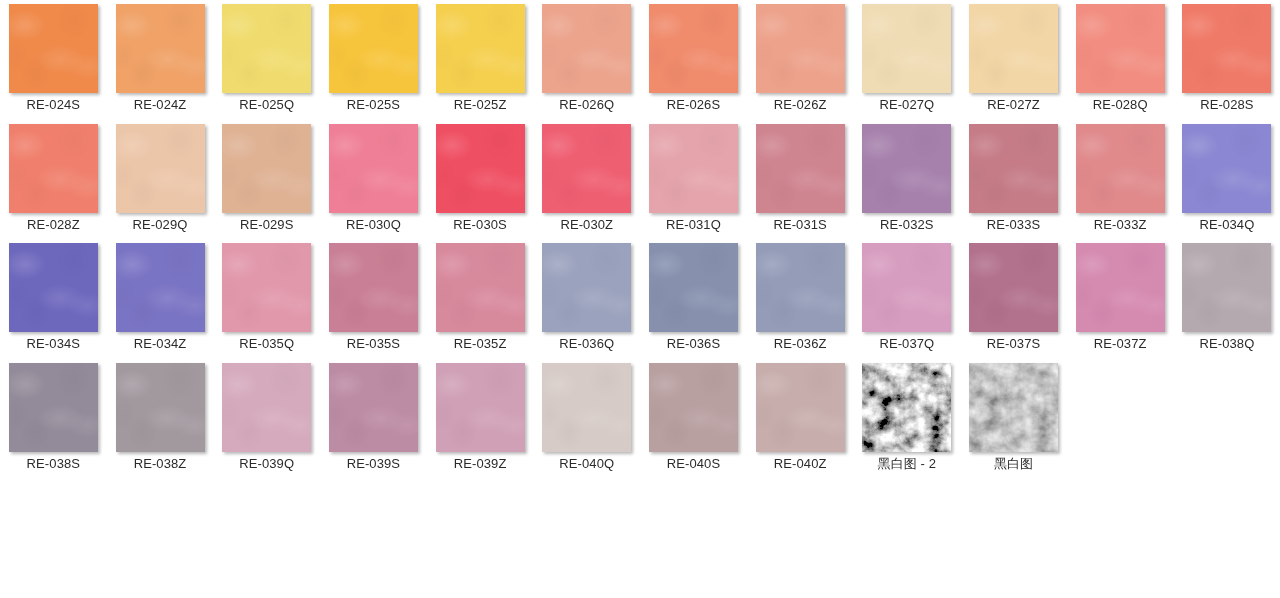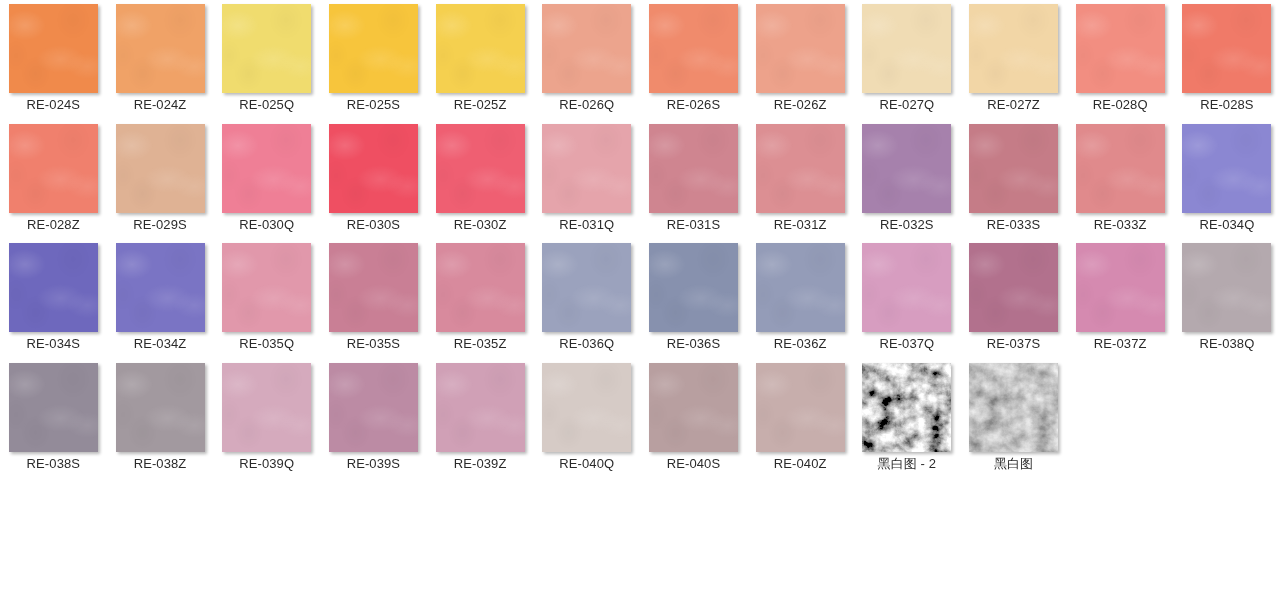--- a/index.html
+++ b/index.html
@@ -127,20 +127,24 @@
     </div>
     <div class="swatch-cell">
       <div class="swatch-chip solid" style="background-color: rgb(240, 122, 104);"></div>
       <div class="swatch-label">RE-028S</div>
     </div>
     <div class="swatch-cell">
       <div class="swatch-chip solid" style="background-color: rgb(240, 128, 109);"></div>
       <div class="swatch-label">RE-028Z</div>
     </div>
     <div class="swatch-cell">
+      <div class="swatch-chip solid" style="background-color: rgb(236, 198, 169);"></div>
+      <div class="swatch-label">RE-029Q</div>
+    </div>
+    <div class="swatch-cell">
       <div class="swatch-chip solid" style="background-color: rgb(223, 178, 148);"></div>
       <div class="swatch-label">RE-029S</div>
     </div>
     <div class="swatch-cell">
       <div class="swatch-chip solid" style="background-color: rgb(239, 127, 150);"></div>
       <div class="swatch-label">RE-030Q</div>
     </div>
     <div class="swatch-cell">
       <div class="swatch-chip solid" style="background-color: rgb(239, 79, 98);"></div>
       <div class="swatch-label">RE-030S</div>
@@ -149,24 +153,20 @@
       <div class="swatch-chip solid" style="background-color: rgb(239, 95, 114);"></div>
       <div class="swatch-label">RE-030Z</div>
     </div>
     <div class="swatch-cell">
       <div class="swatch-chip solid" style="background-color: rgb(229, 164, 171);"></div>
       <div class="swatch-label">RE-031Q</div>
     </div>
     <div class="swatch-cell">
       <div class="swatch-chip solid" style="background-color: rgb(207, 133, 144);"></div>
       <div class="swatch-label">RE-031S</div>
-    </div>
-    <div class="swatch-cell">
-      <div class="swatch-chip solid" style="background-color: rgb(220, 143, 147);"></div>
-      <div class="swatch-label">RE-031Z</div>
     </div>
     <div class="swatch-cell">
       <div class="swatch-chip solid" style="background-color: rgb(166, 129, 172);"></div>
       <div class="swatch-label">RE-032S</div>
     </div>
     <div class="swatch-cell">
       <div class="swatch-chip solid" style="background-color: rgb(197, 124, 135);"></div>
       <div class="swatch-label">RE-033S</div>
     </div>
     <div class="swatch-cell">

